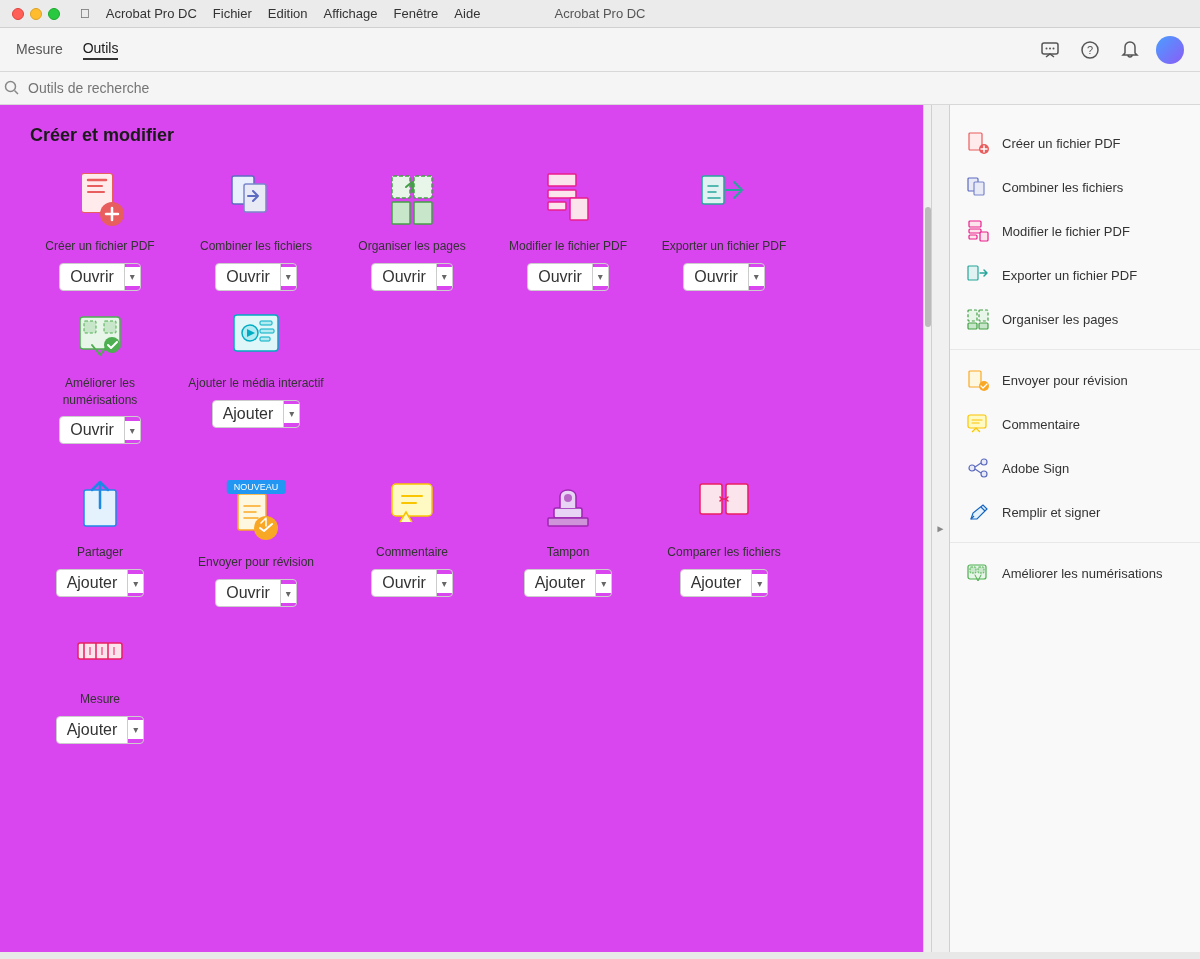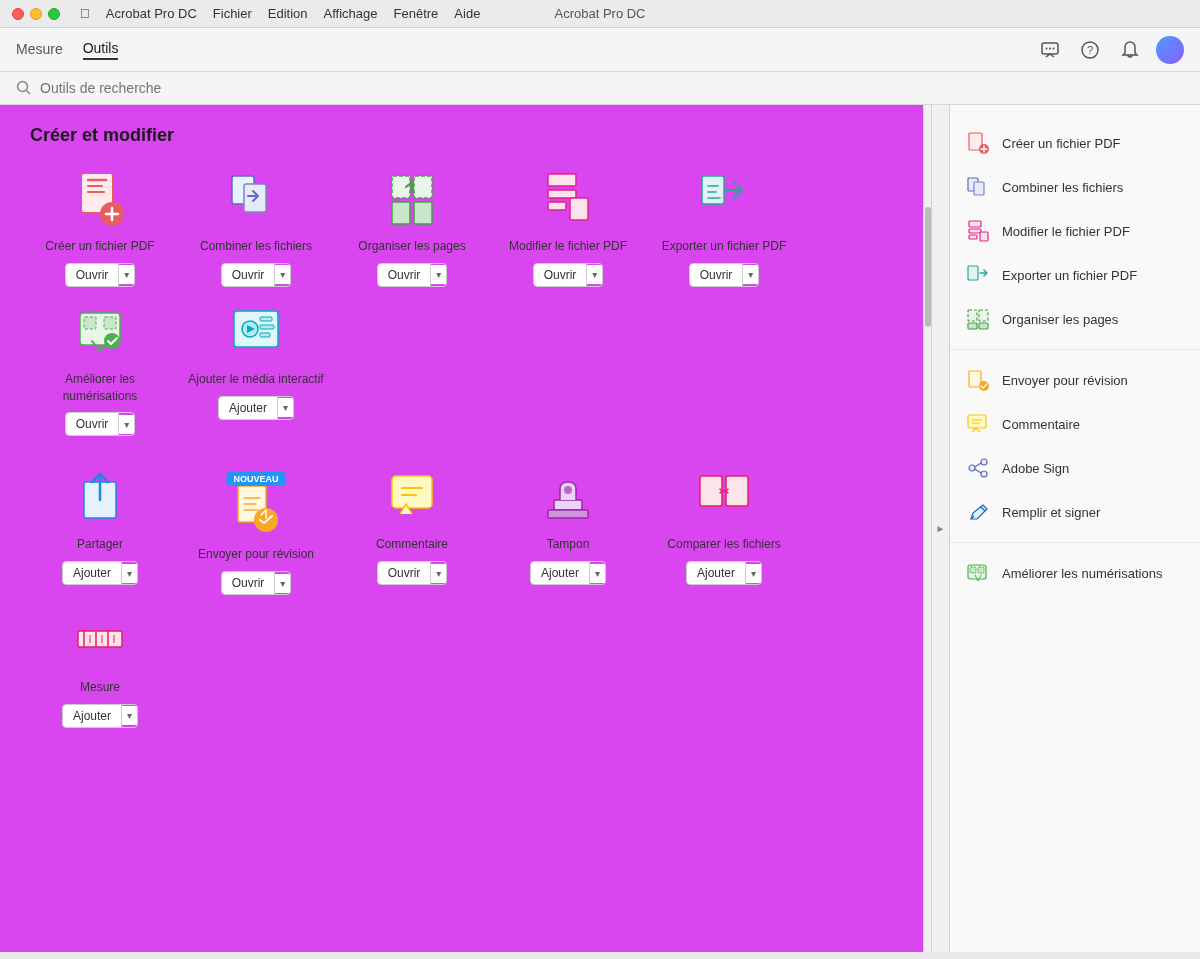--- a/index.html
+++ b/index.html
@@ -37,21 +37,21 @@
     .topnav-left { display: flex; gap: 20px; align-items: center; }
     .nav-tab { font-size: 14px; color: #555; padding-bottom: 2px; cursor: pointer; }
     .nav-tab.active { color: #1a1a1a; border-bottom: 2px solid #333; font-weight: 500; }
     .topnav-right { display: flex; gap: 12px; align-items: center; }
     .nav-icon { width: 28px; height: 28px; border-radius: 50%; display: flex; align-items: center; justify-content: center; font-size: 18px; cursor: pointer; }
     .nav-avatar { width: 28px; height: 28px; border-radius: 50%; background: linear-gradient(135deg, #4a9eff, #8b5cf6); }
 
     
     .searchbar {
       background: #f5f5f5;
-      padding: 8px 16px;
+      padding: 8px 4px;
       border-bottom: 1px solid #d8d8d8;
       display: flex;
       align-items: center;
       gap: 8px;
     }
     .searchbar input {
       border: none; background: transparent; font-size: 14px; color: #888; outline: none; width: 100%;
     }
 
     
@@ -150,41 +150,41 @@
       align-items: center;
       border: 1px solid #ccc;
       border-radius: 4px;
       overflow: hidden;
     }
 
     .tool-btn-main {
       background: white;
       border: none;
       padding: 4px 10px;
-      font-size: 12px;
+      font-size: 16px;
       color: #333;
       cursor: pointer;
       border-right: 1px solid #ccc;
     }
 
     .tool-btn-arrow {
       background: white;
       border: none;
       padding: 4px 5px;
       font-size: 10px;
       color: #666;
       cursor: pointer;
     }
 
     
     .nouveau-badge {
       background: #2196f3;
       color: white;
       font-size: 9px;
-      font-weight: 700;
+      font-weight: 400;
       padding: 2px 7px;
       border-radius: 3px;
       position: absolute;
       top: -6px;
       left: 50%;
       transform: translateX(-50%);
       white-space: nowrap;
     }
 
     

